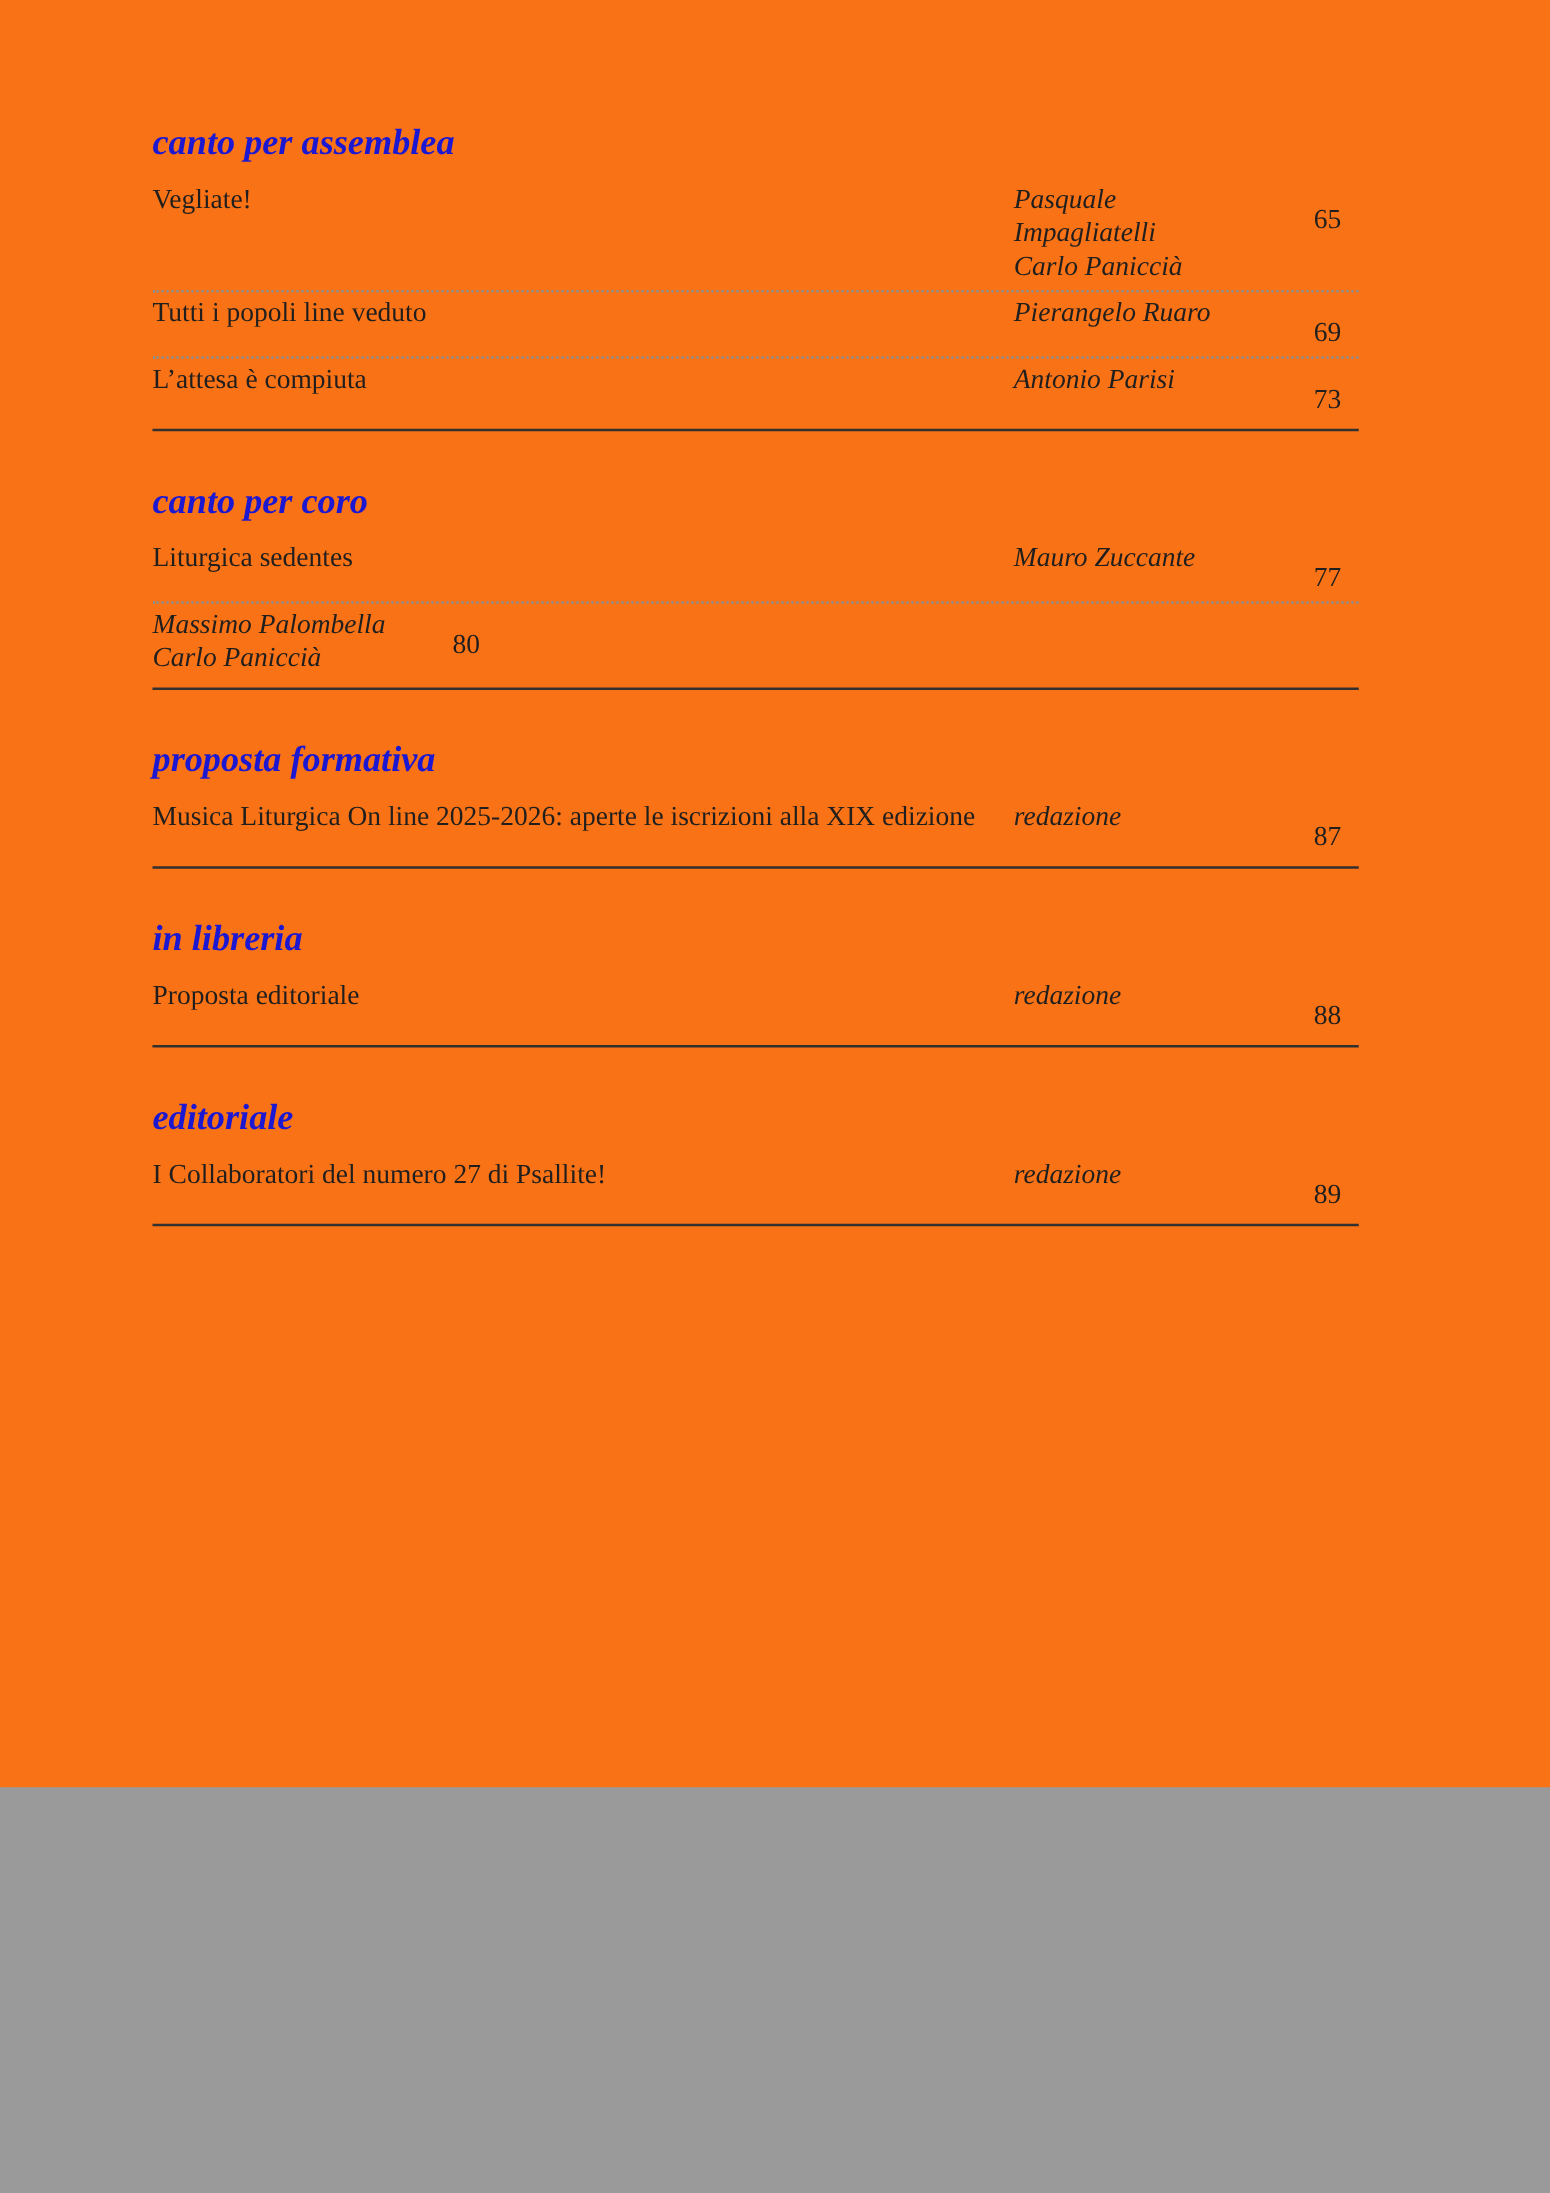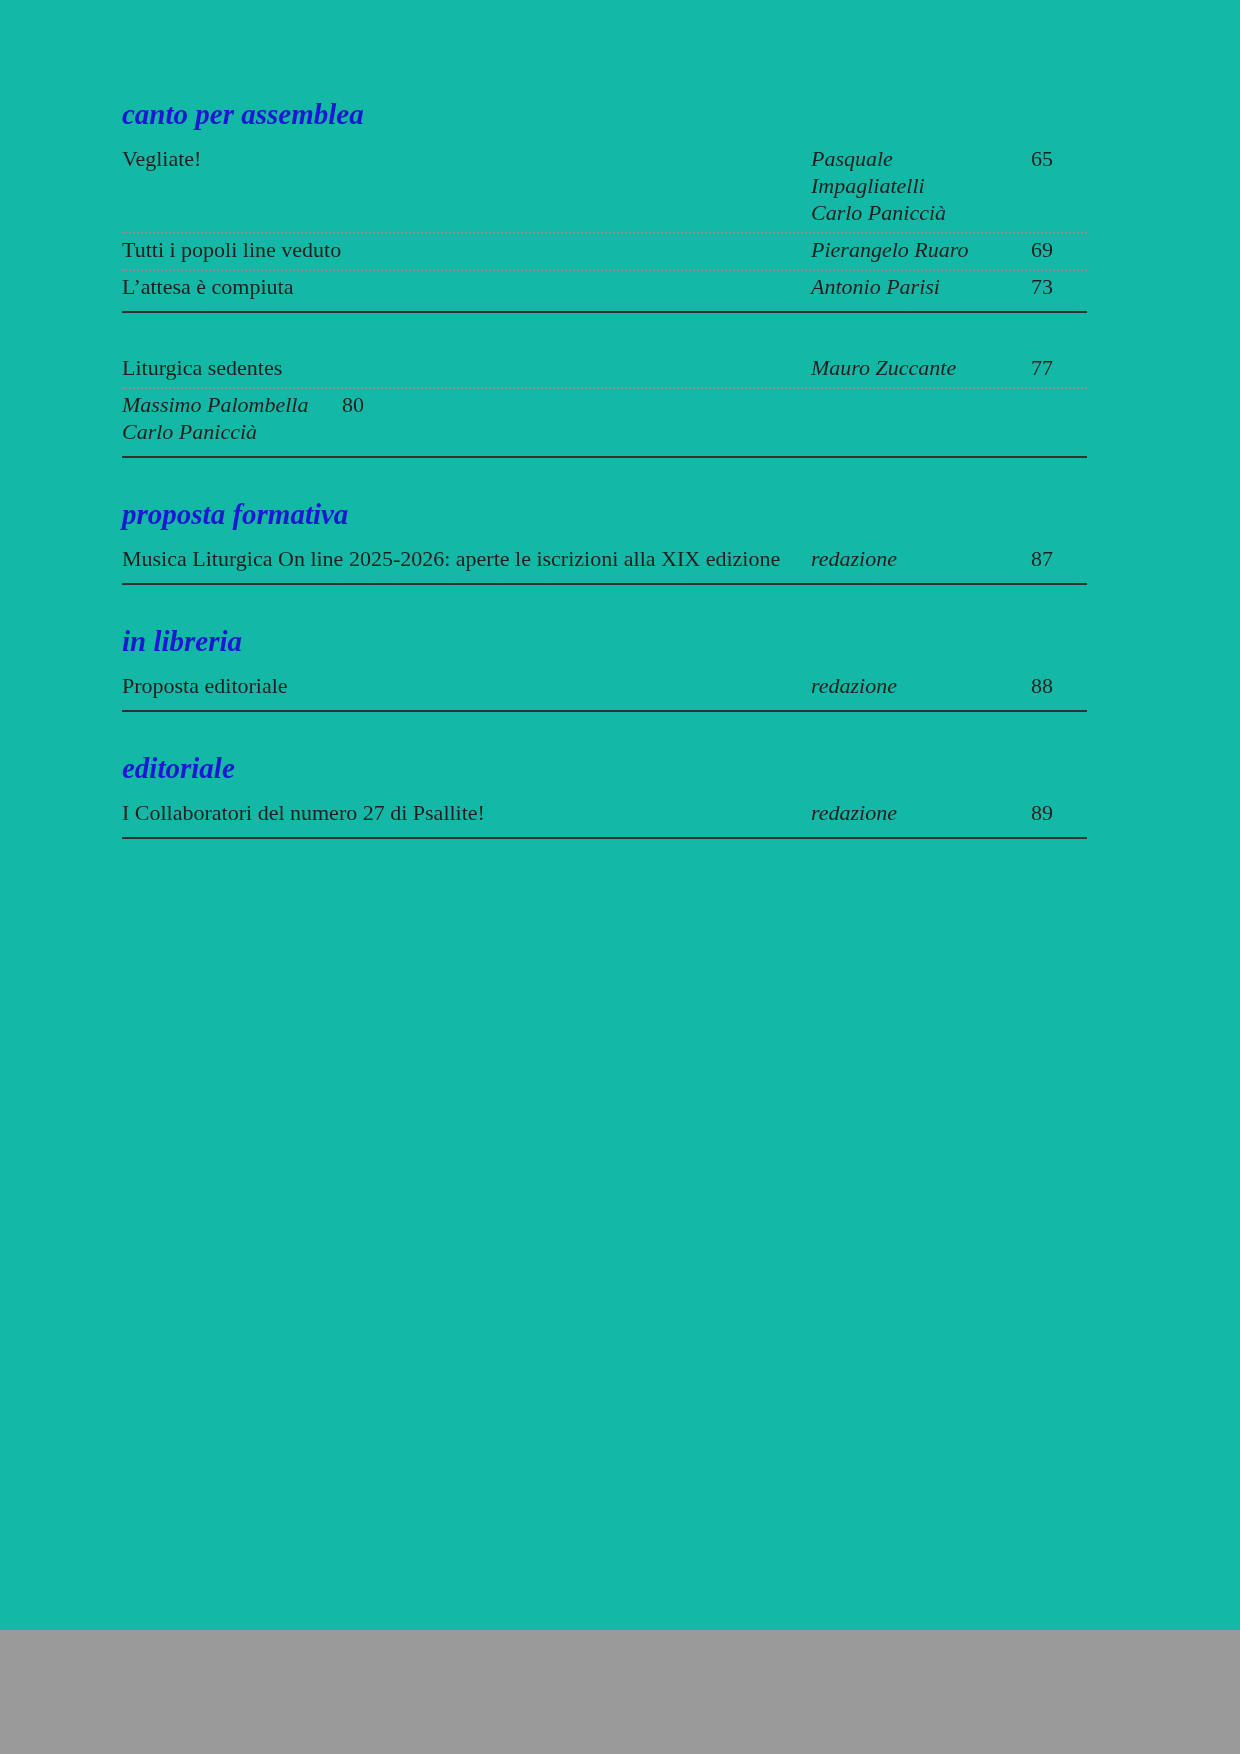--- a/index.html
+++ b/index.html
@@ -7,22 +7,22 @@
     margin: 0;
     padding: 0;
   }
   body {
     background: #9a9a9a;
     font-family: "Liberation Serif", serif;
   }
   .page {
     position: relative;
     width: 1240px;
-    height: 1630px;
-    background: #14b8a6;
+    height: 1430px;
+    background: #f97316;
     color: #211f1e;
     overflow: hidden;
   }
   .toc {
     position: absolute;
     top: 98px;
     left: 122px;
     width: 965px;
   }
   .section { margin: 0; }
@@ -51,23 +51,24 @@
     padding-right: 12px;
   }
   .col-authors {
     width: 200px;
     flex: 0 0 auto;
     font-style: italic;
   }
   .col-page {
     width: 76px;
     flex: 0 0 auto;
-    text-align: center;
+    text-align: right;
     padding-right: 14px;
     box-sizing: border-box;
+    margin-top: 16px;
   }
 
   .rule {
     height: 0;
     width: 100%;
   }
   .rule.dotted {
     border-top: 2px dotted #8d8d8c;
     margin: 4px 0 1px 0;
   }
@@ -108,20 +109,21 @@
         <div class="col-title">L’attesa è compiuta</div>
         <div class="col-authors">
           <div>Antonio Parisi</div>
         </div>
         <div class="col-page">73</div>
       </div>
       <div class="rule solid"></div>
     </div>
 
     <div class="section">
+      <h2 class="section-heading">canto per coro</h2>
 
       <div class="entry">
         <div class="col-title">Liturgica sedentes</div>
         <div class="col-authors">
           <div>Mauro Zuccante</div>
         </div>
         <div class="col-page">77</div>
       </div>
       <div class="rule dotted"></div>
 

